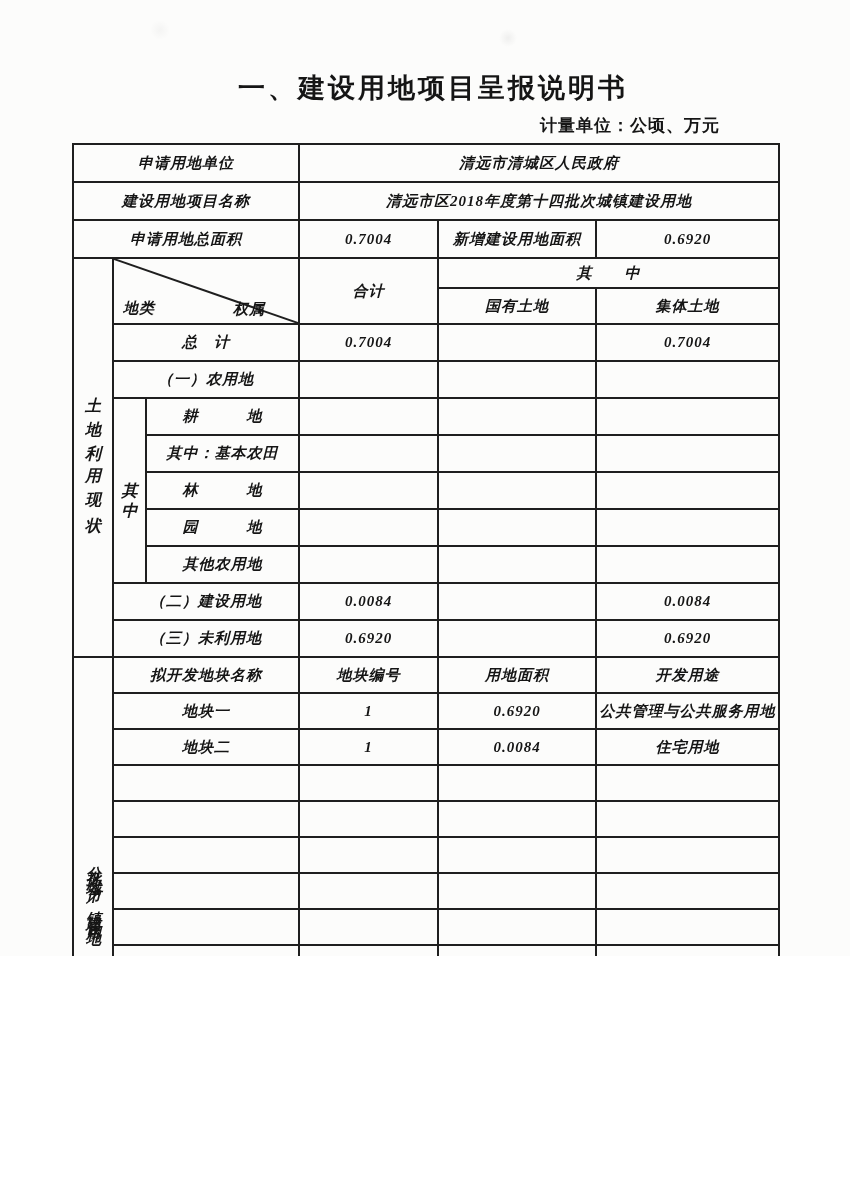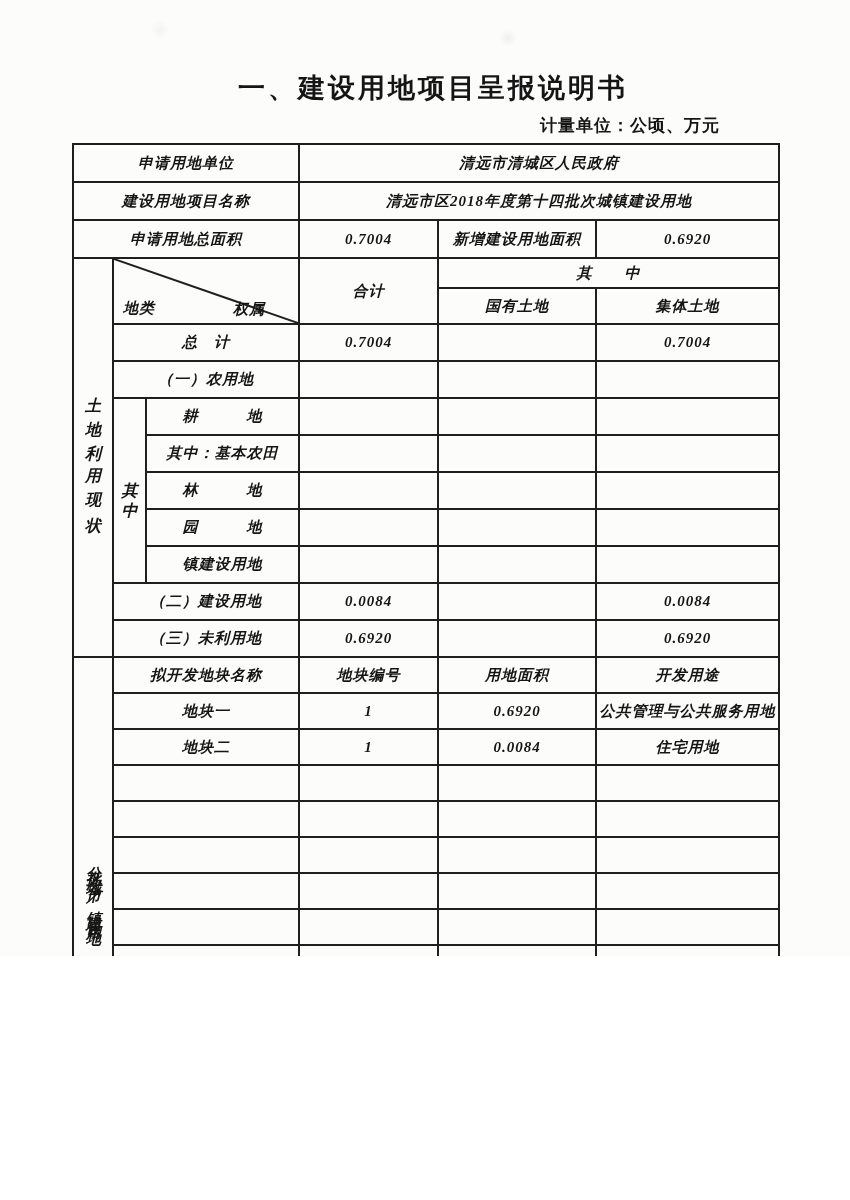--- a/index.html
+++ b/index.html
@@ -157,21 +157,21 @@
         <td class="num"></td>
         <td class="num"></td>
       </tr>
       <tr class="rB">
         <td>园　　　地</td>
         <td class="num"></td>
         <td class="num"></td>
         <td class="num"></td>
       </tr>
       <tr class="rB">
-        <td>镇建设用地</td>
+        <td>其他农用地</td>
         <td class="num"></td>
         <td class="num"></td>
         <td class="num"></td>
       </tr>
       <tr class="rB">
         <td colspan="2">（二）建设用地</td>
         <td class="num">0.0084</td>
         <td class="num"></td>
         <td class="num">0.0084</td>
       </tr>

